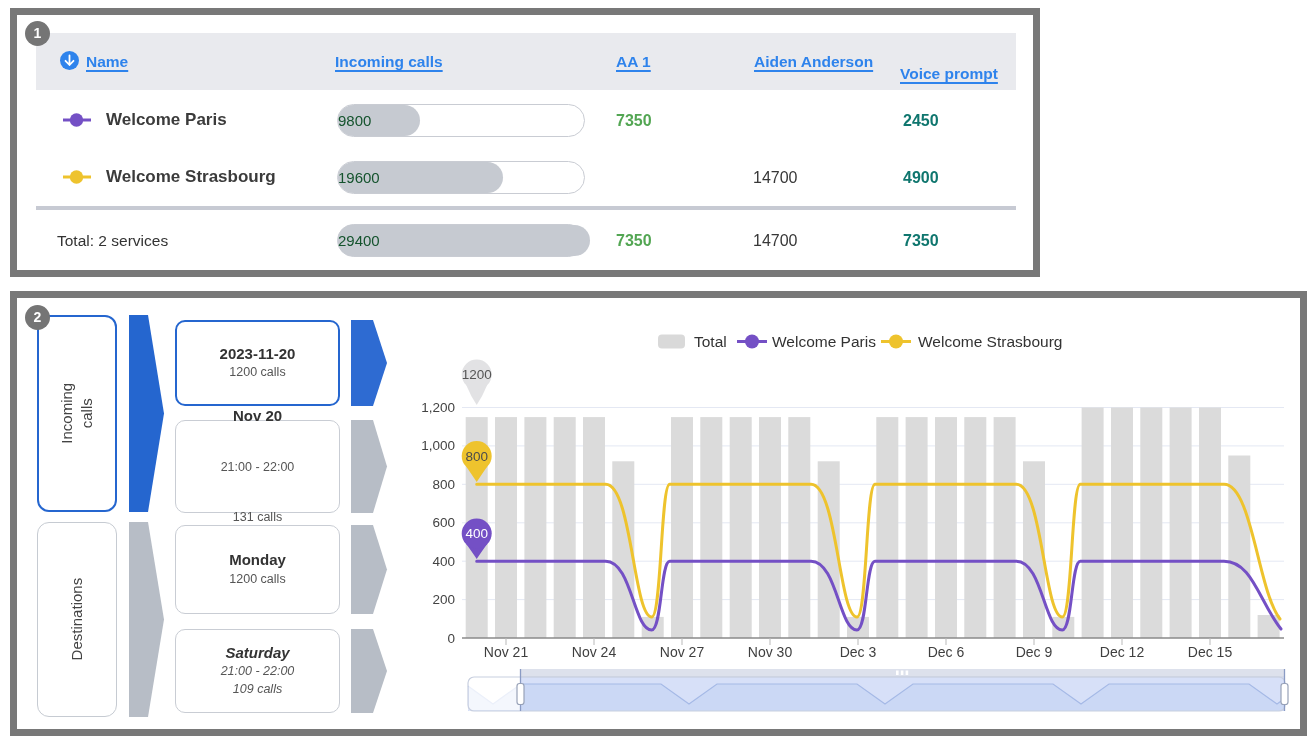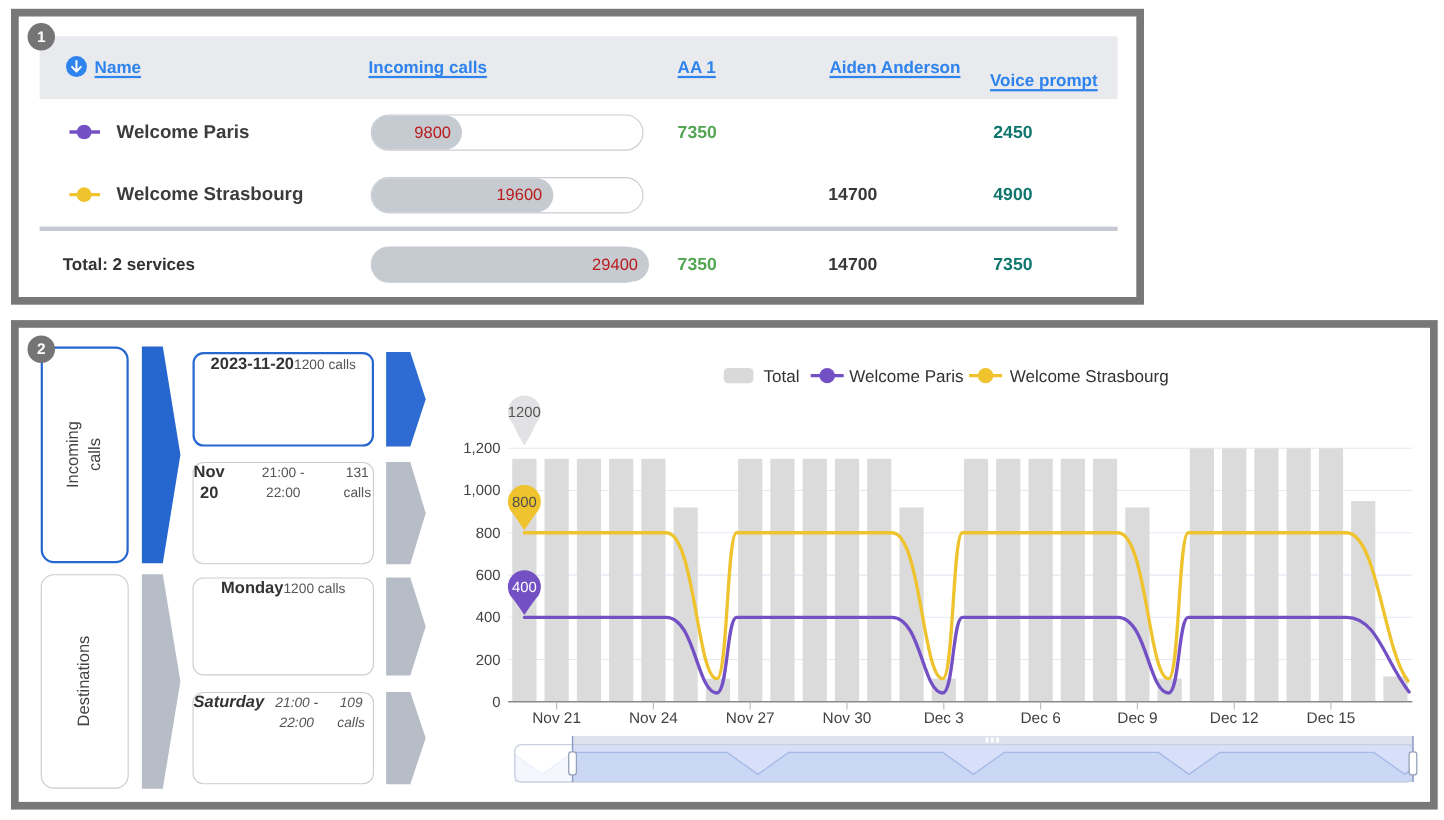--- a/index.html
+++ b/index.html
@@ -2,26 +2,26 @@
 <html><head><meta charset="utf-8"><style>
 * { margin:0; padding:0; box-sizing:border-box; }
 body { width:1313px; height:745px; position:relative; background:#fff; font-family:"Liberation Sans", sans-serif; overflow:hidden; }
 .abs { position:absolute; }
 .frame { position:absolute; border:7px solid #787878; background:#fff; }
 .badge { position:absolute; width:25px; height:25px; border-radius:50%; background:#757575; color:#fff; font-size:14px; font-weight:bold; text-align:center; line-height:25px; z-index:5; }
 .hlink { position:absolute; color:#2e83ec; font-weight:bold; font-size:15.5px; text-decoration:underline; text-decoration-thickness:2px; text-underline-offset:3px; }
 .rowname { position:absolute; color:#3b3b3b; font-weight:bold; font-size:17px; }
 .grn { position:absolute; font-weight:bold; font-size:16px; color:#53a653; }
 .lgrn { position:absolute; font-weight:bold; font-size:16px; color:#0f766e; }
-.dark { position:absolute; font-weight:bold; font-size:16px; color:#373737;text-align:center; }
+.dark { position:absolute; font-weight:normal; font-size:16px; color:#373737;text-align:center; }
 .barouter { position:absolute; left:337px; width:248px; height:33px; border:1px solid #c9ccd3; border-radius:16.5px; background:#fff; }
-.barfill { position:absolute; left:0; top:0; height:31px; background:#c6cad1; border-radius:15.5px; color:#b91c1c; font-size:15px; text-align:right; line-height:31px; padding-right:10px; }
+.barfill { position:absolute; left:0; top:0; height:31px; background:#c6cad1; border-radius:15.5px; color:#14532d; font-size:15px; line-height:31px; padding-right:10px; }
 .vblock { position:absolute; left:37px; width:80px; background:#fff; border-radius:12px; display:flex; align-items:center; justify-content:center; }
 .vtext { transform:rotate(-90deg); white-space:pre; text-align:center; font-size:15px; color:#434343; line-height:1.35; }
-.card { position:absolute; left:175px; width:165px; background:#fff; border-radius:10px; text-align:center; display:flex; flex-direction:row; justify-content:center; }
+.card { position:absolute; left:175px; width:165px; background:#fff; border-radius:10px; text-align:center; display:flex; flex-direction:column; justify-content:center; }
 .ct { font-size:15px; font-weight:bold; color:#333; line-height:1.25; }
 .cs { font-size:12.5px; color:#555; line-height:1.45; }
 </style></head>
 <body>
 <div class="frame" style="left:10px;top:8px;width:1030px;height:269px;"></div>
 <div class="frame" style="left:10px;top:291px;width:1297px;height:445px;"></div>
 <div class="badge" style="left:25px;top:21px;">1</div>
 <div class="badge" style="left:25px;top:305px;">2</div>
 
 <div class="abs" style="left:36px;top:33px;width:980px;height:57px;background:#e9eaee;"></div>
@@ -51,21 +51,21 @@
   </div>
 <div class="barouter" style="top:161px;">
     <div class="barfill" style="width:165px;">19600</div>
   </div>
 <div class="grn" style="left:616px;top:112px;">7350</div>
 <div class="lgrn" style="left:903px;top:112px;">2450</div>
 <div class="dark" style="left:753px;top:169px;">14700</div>
 <div class="lgrn" style="left:903px;top:169px;">4900</div>
 
 <div class="abs" style="left:36px;top:206px;width:980px;height:4px;background:#c7cad3;"></div>
-<div class="abs" style="left:57px;top:232px;font-size:15.5px;font-weight:bold;color:#333;">Total: 2 services</div>
+<div class="abs" style="left:57px;top:232px;font-size:15.5px;font-weight:normal;color:#333;">Total: 2 services</div>
 <div class="barouter" style="top:224px;background:#c6cad1;">
     <div class="barfill" style="width:252px;">29400</div>
   </div>
 <div class="grn" style="left:616px;top:232px;">7350</div>
 <div class="dark" style="left:753px;top:232px;">14700</div>
 <div class="lgrn" style="left:903px;top:232px;">7350</div>
 
 <div class="vblock" style="top:315px;height:197px;border:2.5px solid #2566cf;">
     <div class="vtext">Incoming
 calls</div>

